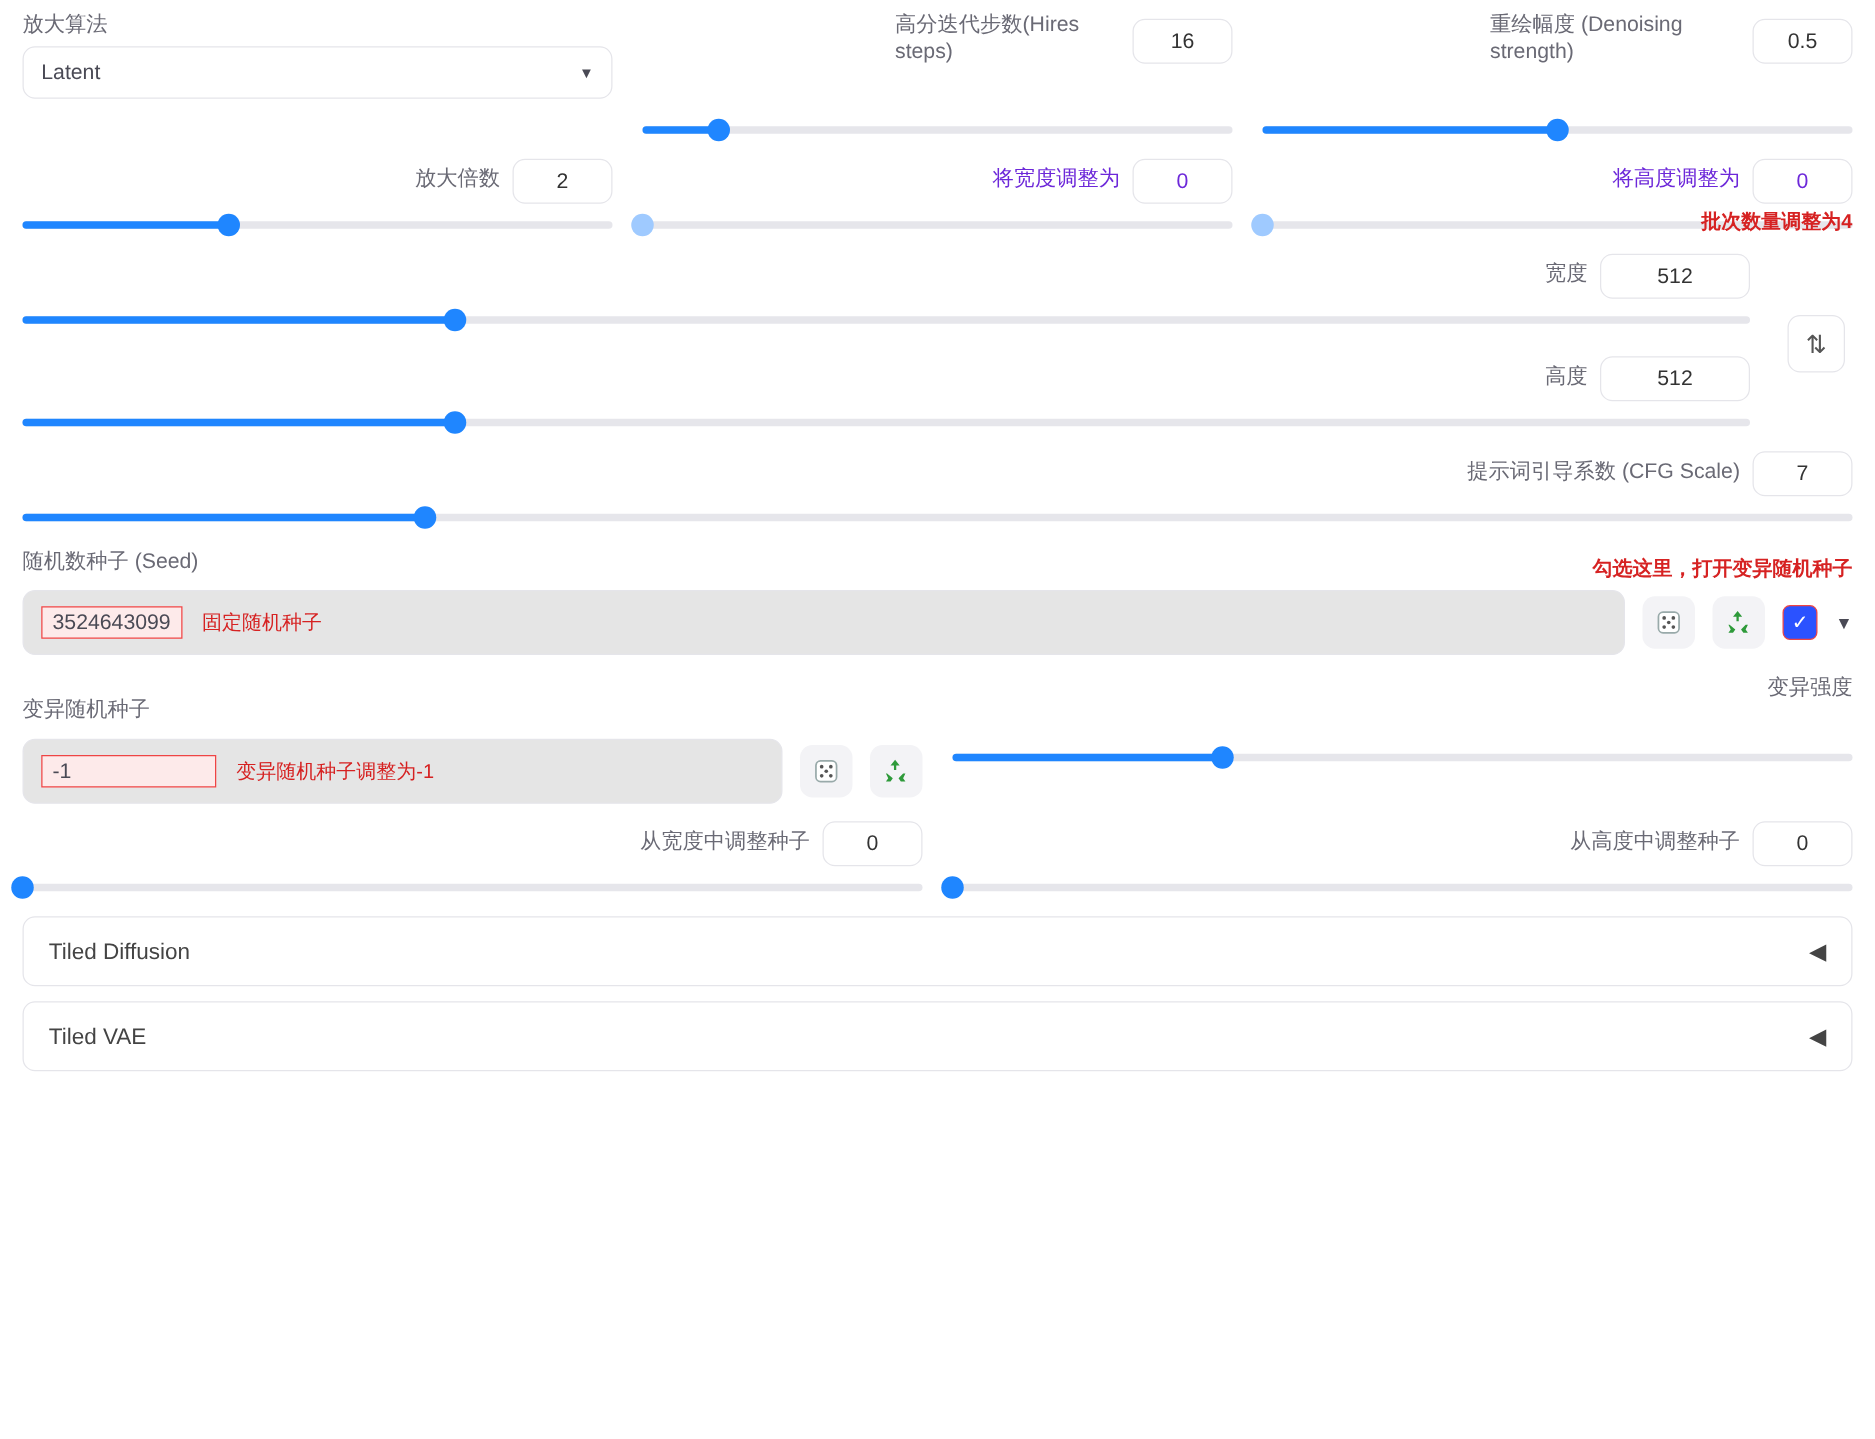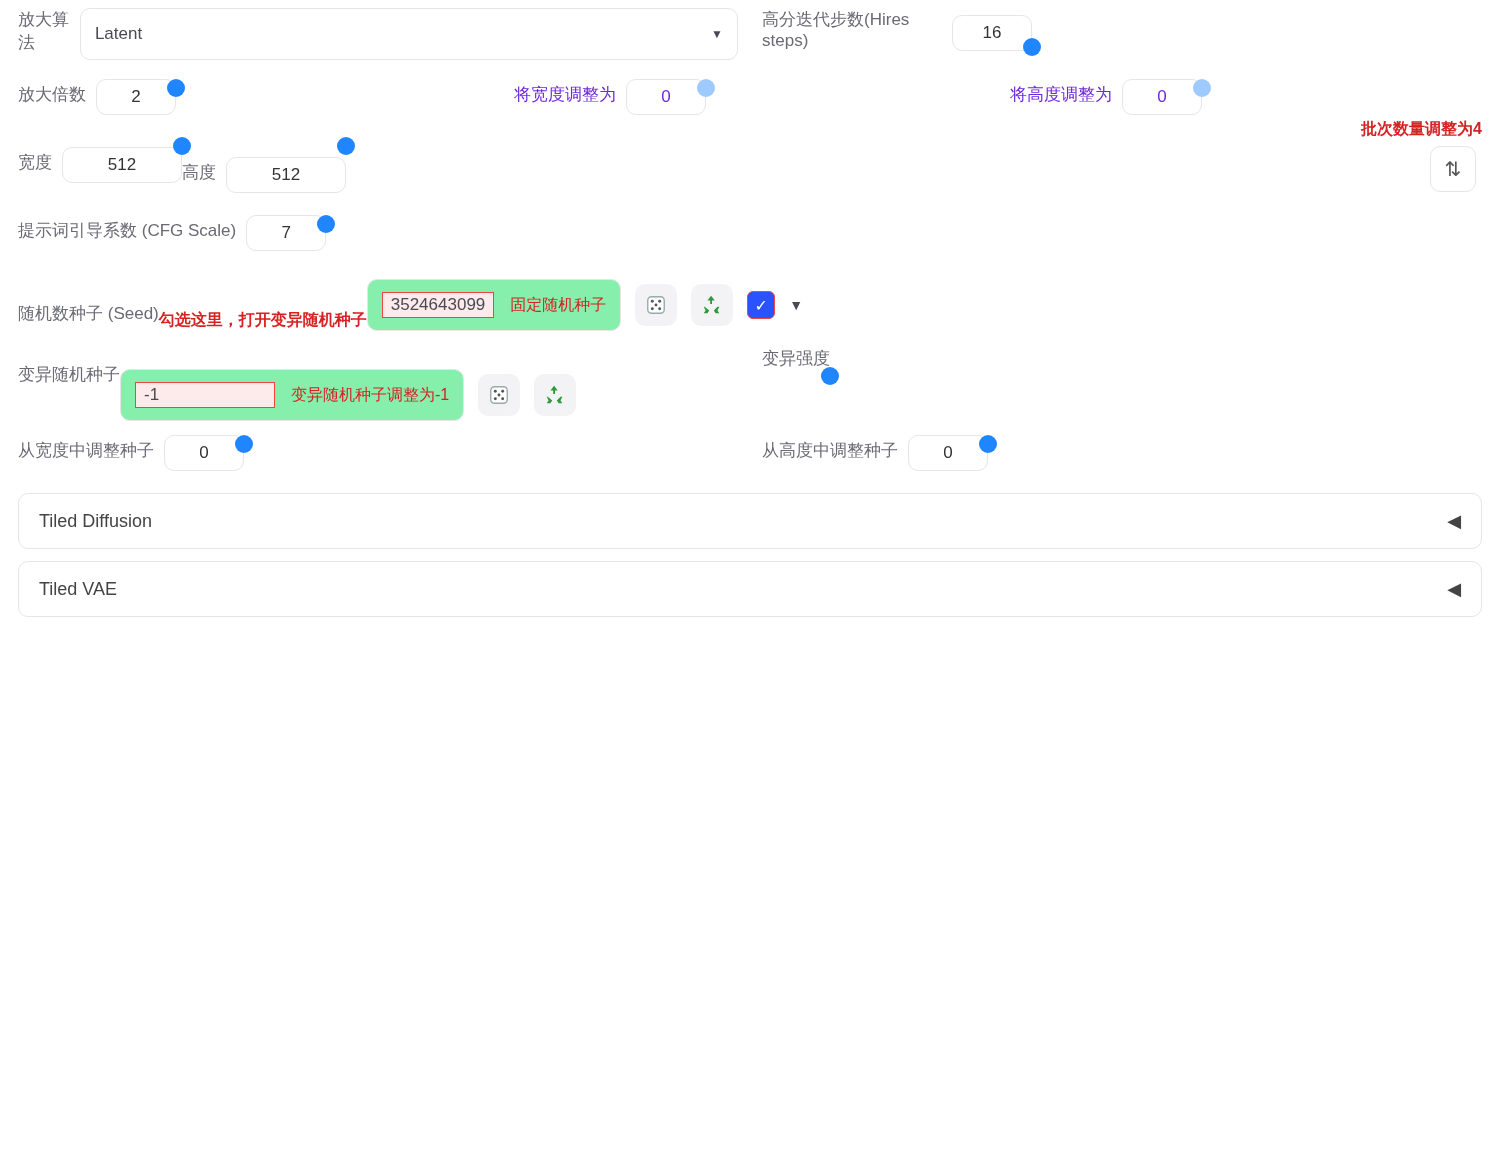--- a/index.html
+++ b/index.html
@@ -5,21 +5,21 @@
   * { box-sizing: border-box; }
   body {
     margin: 0;
     font-family: -apple-system, BlinkMacSystemFont, "Segoe UI", Arial, sans-serif;
     font-size: 16px;
     color: #4a4a55;
     background: #fff;
     padding: 8px 18px 18px 18px;
   }
   .row { display: flex; gap: 24px; align-items: flex-start; }
-  .col { display: flex; flex-direction: row; min-width: 0; }
+  .col { display: flex; flex-direction: column; min-width: 0; }
   .label { color: #6a6a75; font-size: 17px; margin-bottom: 6px; }
   .numbox {
     background: #fff;
     border: 1px solid #e5e5ea;
     border-radius: 10px;
     padding: 7px 12px;
     min-width: 80px;
     text-align: center;
     font-size: 17px;
     color: #333;
@@ -50,36 +50,36 @@
   .slider-thumb {
     position: absolute;
     width: 18px; height: 18px;
     background: #1f86ff;
     border-radius: 50%;
     top: 50%; transform: translate(-50%, -50%);
   }
   .slider-disabled .slider-fill { background:#9fcaff; }
   .slider-disabled .slider-thumb { background:#9fcaff; }
   .disabled-text { color:#6d28d9; }
-  .headrow { display:flex; justify-content:center; align-items:center; gap:10px; margin-bottom:8px;}
+  .headrow { display:flex; justify-content:flex-end; align-items:center; gap:10px; margin-bottom:8px;}
   .group { margin-bottom: 14px; }
   .swap-btn {
     width: 46px; height: 46px;
     border: 1px solid #e5e5ea;
     border-radius: 10px;
     display: flex; align-items: center; justify-content: center;
     font-size: 20px; color:#555;
     background:#fff;
   }
   .seed-input {
     border: 1px solid #e5e5ea;
     border-radius: 10px;
     padding: 12px 14px;
     font-size: 17px;
-    background:#86efac;
+    background:#e5e5e5;
     width:100%;
     display:flex; align-items:center; gap:16px;
   }
   .seed-value-box {
     border: 1px solid #e44;
     background: #fdeaea;
     padding: 2px 8px;
   }
   .icon-btn {
     width: 42px; height: 42px;
@@ -123,20 +123,32 @@
   </div>
   <div class="col w33">
     <div class="headrow">
       <div class="label" style="max-width:180px">高分迭代步数(Hires steps)</div>
       <div class="numbox">16</div>
     </div>
     <div class="slider-wrap" style="margin-top:30px;">
       <div class="slider-track">
           <div class="slider-fill" style="width:13%"></div>
           <div class="slider-thumb" style="left:13%"></div>
+        </div>
+    </div>
+  </div>
+  <div class="col w33">
+    <div class="headrow">
+      <div class="label" style="max-width:200px">重绘幅度 (Denoising strength)</div>
+      <div class="numbox">0.5</div>
+    </div>
+    <div class="slider-wrap" style="margin-top:30px;">
+      <div class="slider-track">
+          <div class="slider-fill" style="width:50%"></div>
+          <div class="slider-thumb" style="left:50%"></div>
         </div>
     </div>
   </div>
 </div>
 
 <div class="row group">
   <div class="col w33">
     <div class="headrow">
       <div class="label">放大倍数</div>
       <div class="numbox">2</div>

